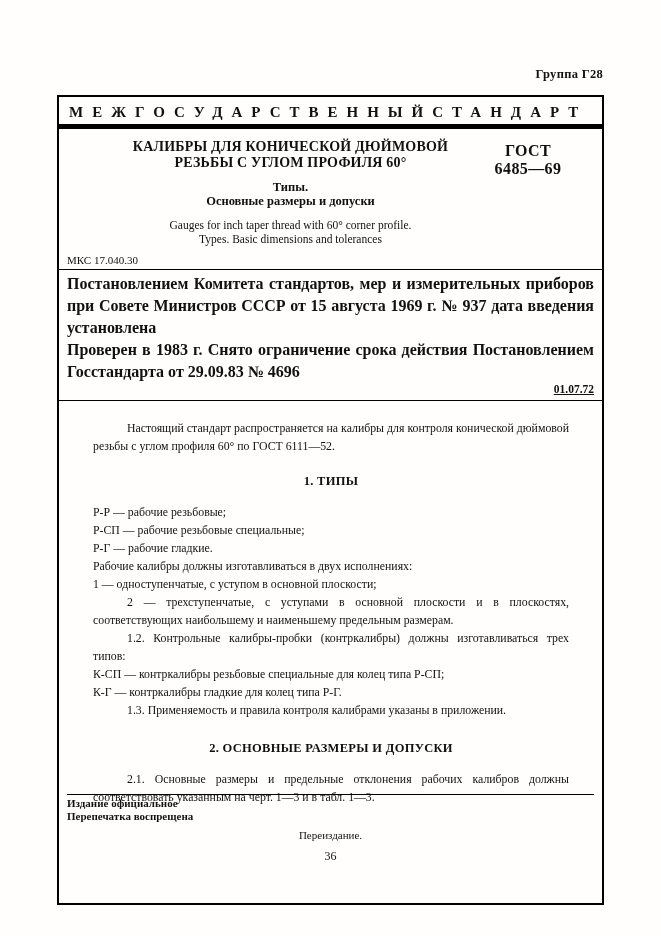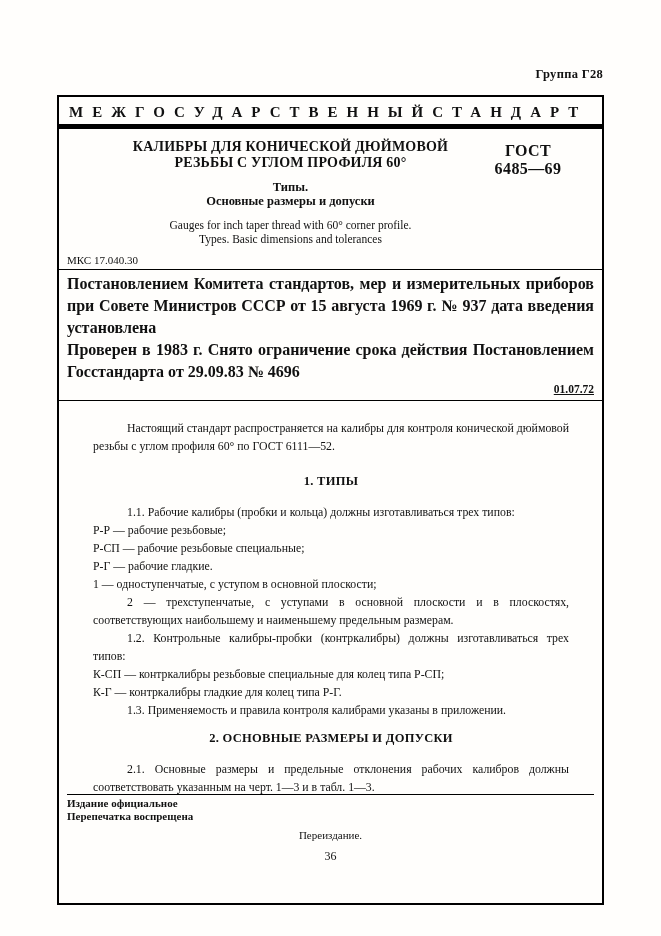--- a/index.html
+++ b/index.html
@@ -53,21 +53,21 @@
   .effective-date span { text-decoration:underline;text-align:center; }
 
   .doc-body { padding:0 33px 0 34px; font-size:11.8px; line-height:18px; }
   .para { text-align:justify; }
   .indent { text-indent:34px; }
   .intro { margin-top:18px; }
   .section-heading {
     text-align:center; font-weight:bold; font-size:12.5px;
     letter-spacing:0.3px; margin:17px 0 13px;
   }
-  .section-heading.second { margin-top:10px; }
+  .section-heading.second { margin-top:20px; }
 
   .page-footer { position:absolute; left:8px; right:8px; bottom:40px; }
   .footer-row {
     display:flex; justify-content:space-between;
     font-weight:bold; font-size:11px; line-height:13px; padding-top:2px;flex-direction:column;
   }
   .reissue { text-align:center; font-size:11px; line-height:13px; margin-top:6px; }
   .page-number { text-align:center; font-size:12px; line-height:14px; margin-top:7px; }
 </style>
 </head>
@@ -116,24 +116,24 @@
       <span>01.07.72</span>
     </div>
 
     <div class="rule"></div>
 
     <div class="doc-body">
       <p class="para indent intro">Настоящий стандарт распространяется на калибры для контроля конической дюймовой резьбы с углом профиля 60° по ГОСТ 6111—52.</p>
 
       <h3 class="section-heading">1. ТИПЫ</h3>
 
-      <p class="para indent">1.1. Рабочие калибры (пробки и кольца) должны изготавливаться трех типов:</p>
       <p class="para">Р-Р — рабочие резьбовые;</p>
       <p class="para">Р-СП — рабочие резьбовые специальные;</p>
       <p class="para">Р-Г — рабочие гладкие.</p>
+      <p class="para">Рабочие калибры должны изготавливаться в двух исполнениях:</p>
       <p class="para">1 — одноступенчатые, с уступом в основной плоскости;</p>
       <p class="para indent">2 — трехступенчатые, с уступами в основной плоскости и в плоскостях, соответствующих наибольшему и наименьшему предельным размерам.</p>
       <p class="para indent">1.2. Контрольные калибры-пробки (контркалибры) должны изготавливаться трех типов:</p>
       <p class="para">К-СП — контркалибры резьбовые специальные для колец типа Р-СП;</p>
       <p class="para">К-Г — контркалибры гладкие для колец типа Р-Г.</p>
       <p class="para indent">1.3. Применяемость и правила контроля калибрами указаны в приложении.</p>
 
       <h3 class="section-heading second">2. ОСНОВНЫЕ РАЗМЕРЫ И ДОПУСКИ</h3>
 
       <p class="para indent">2.1. Основные размеры и предельные отклонения рабочих калибров должны соответствовать указанным на черт. 1—3 и в табл. 1—3.</p>

